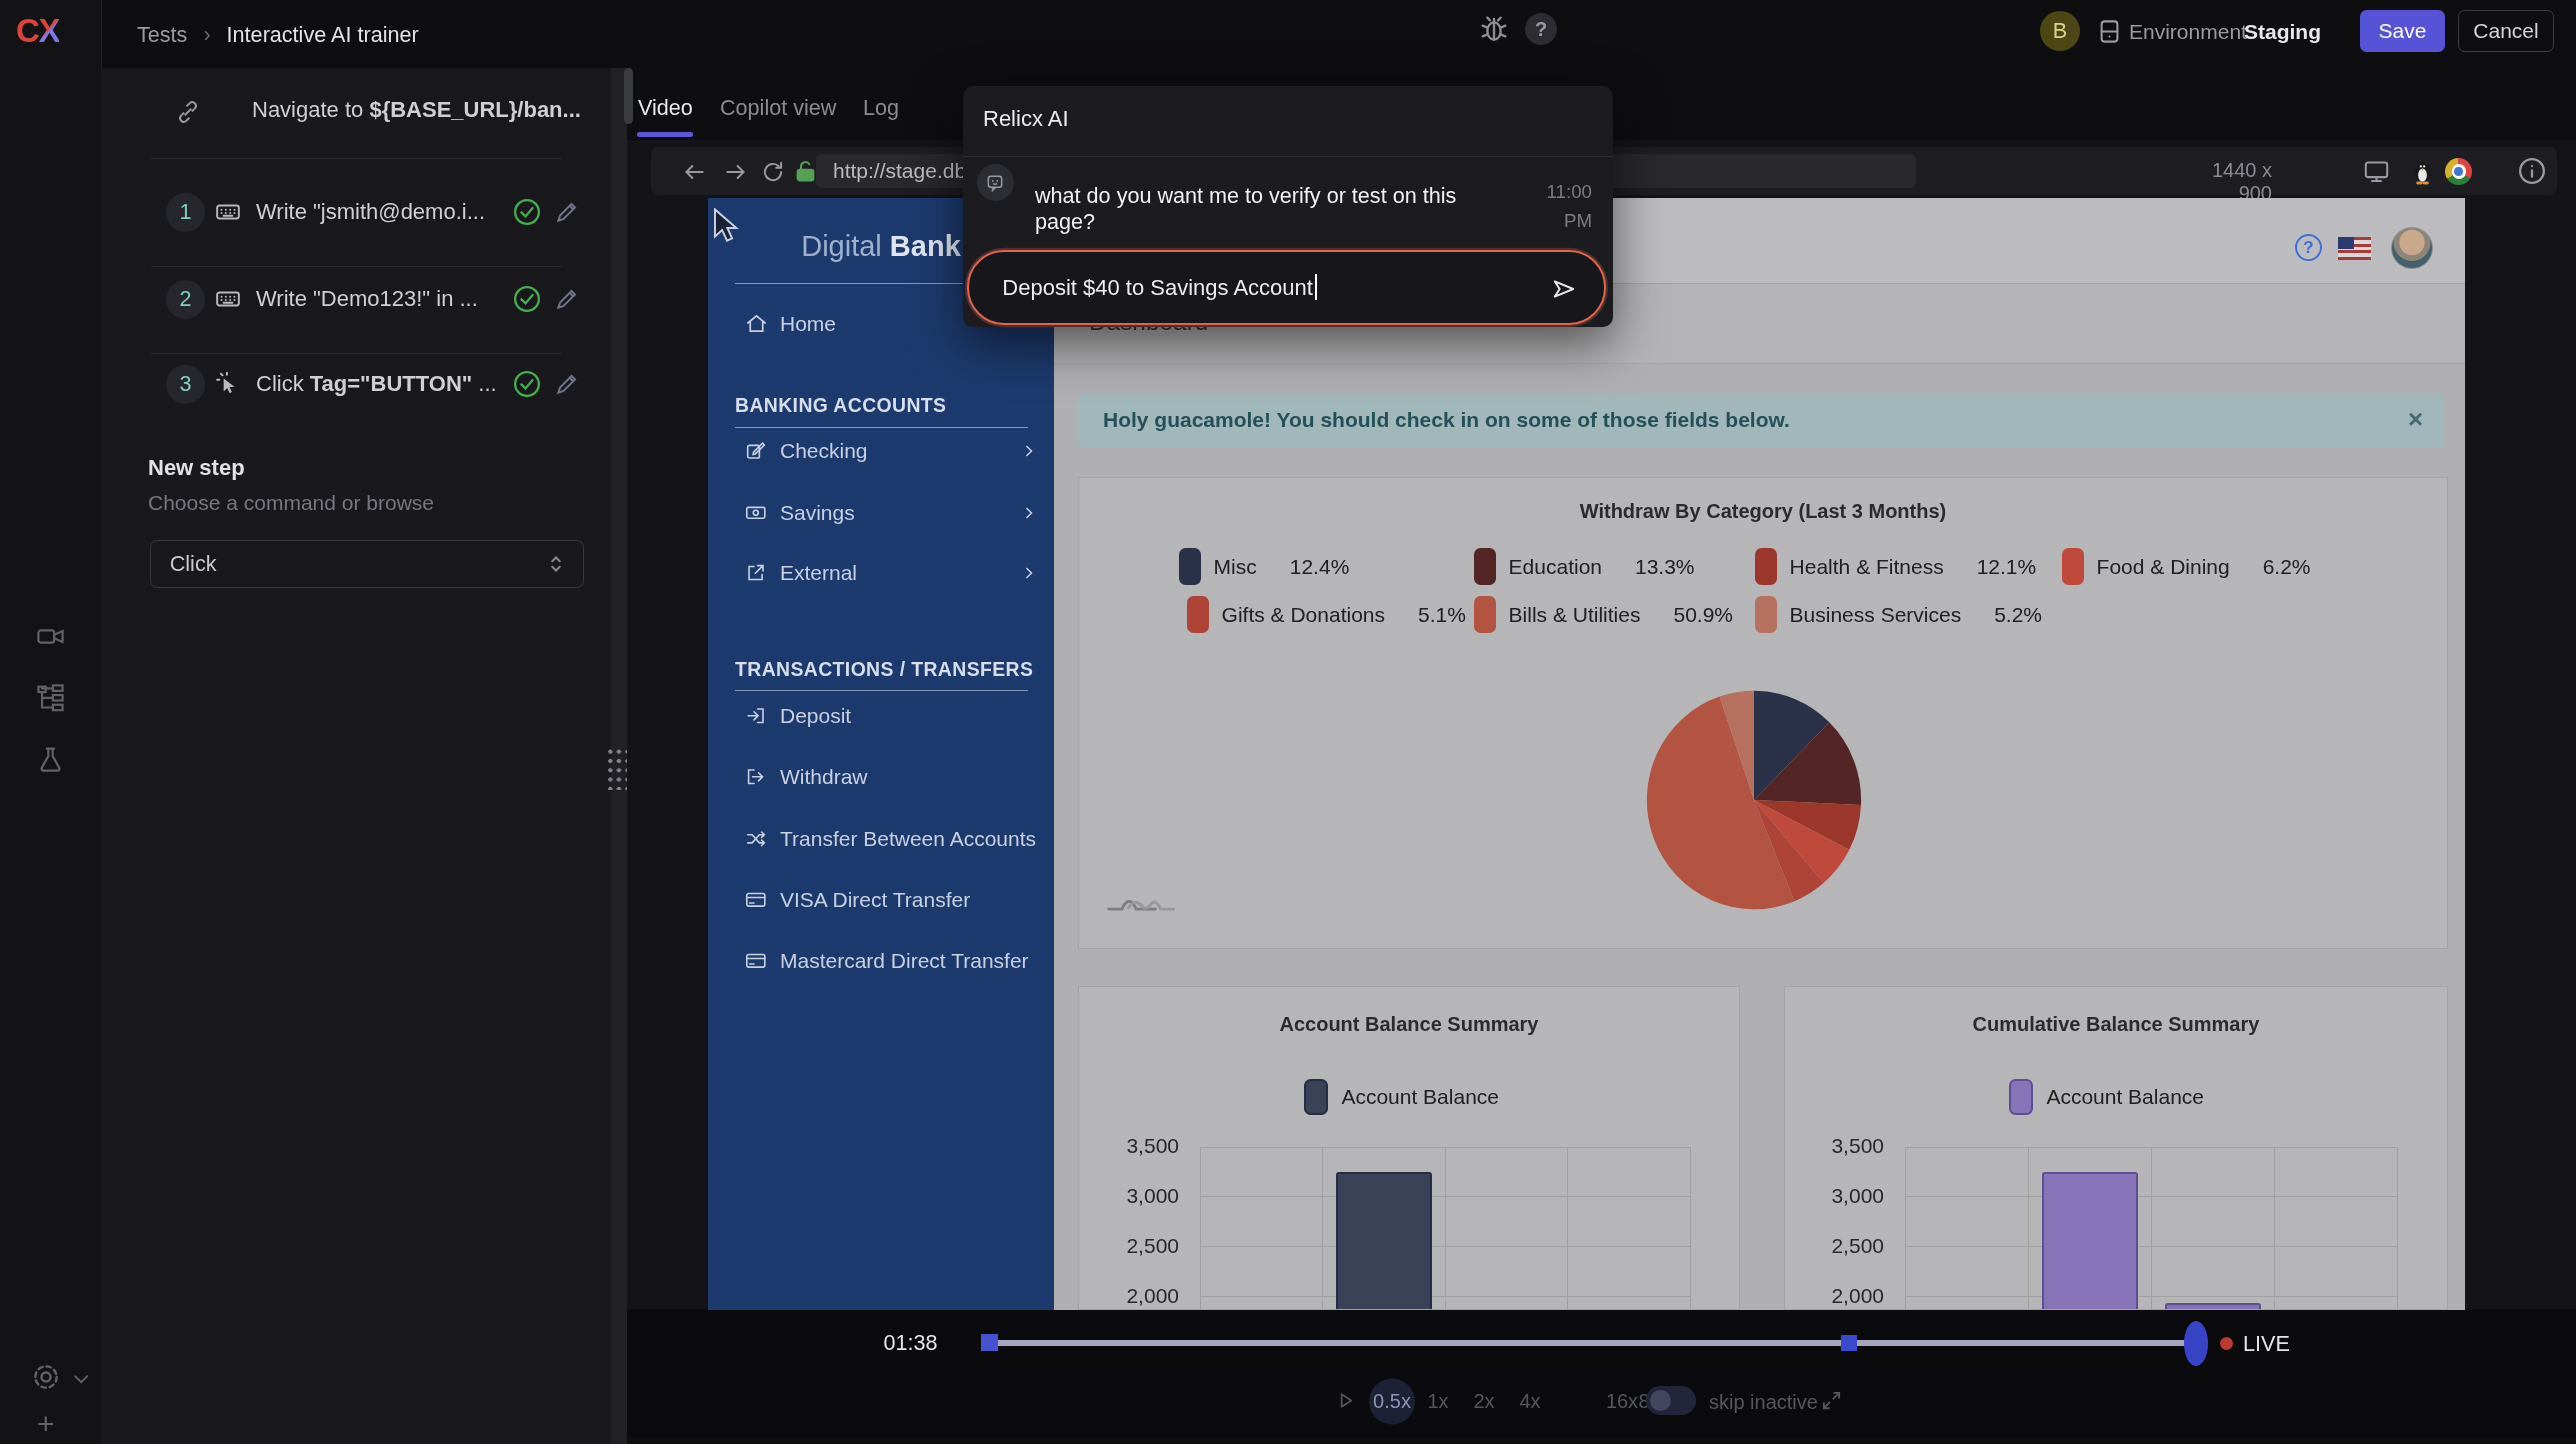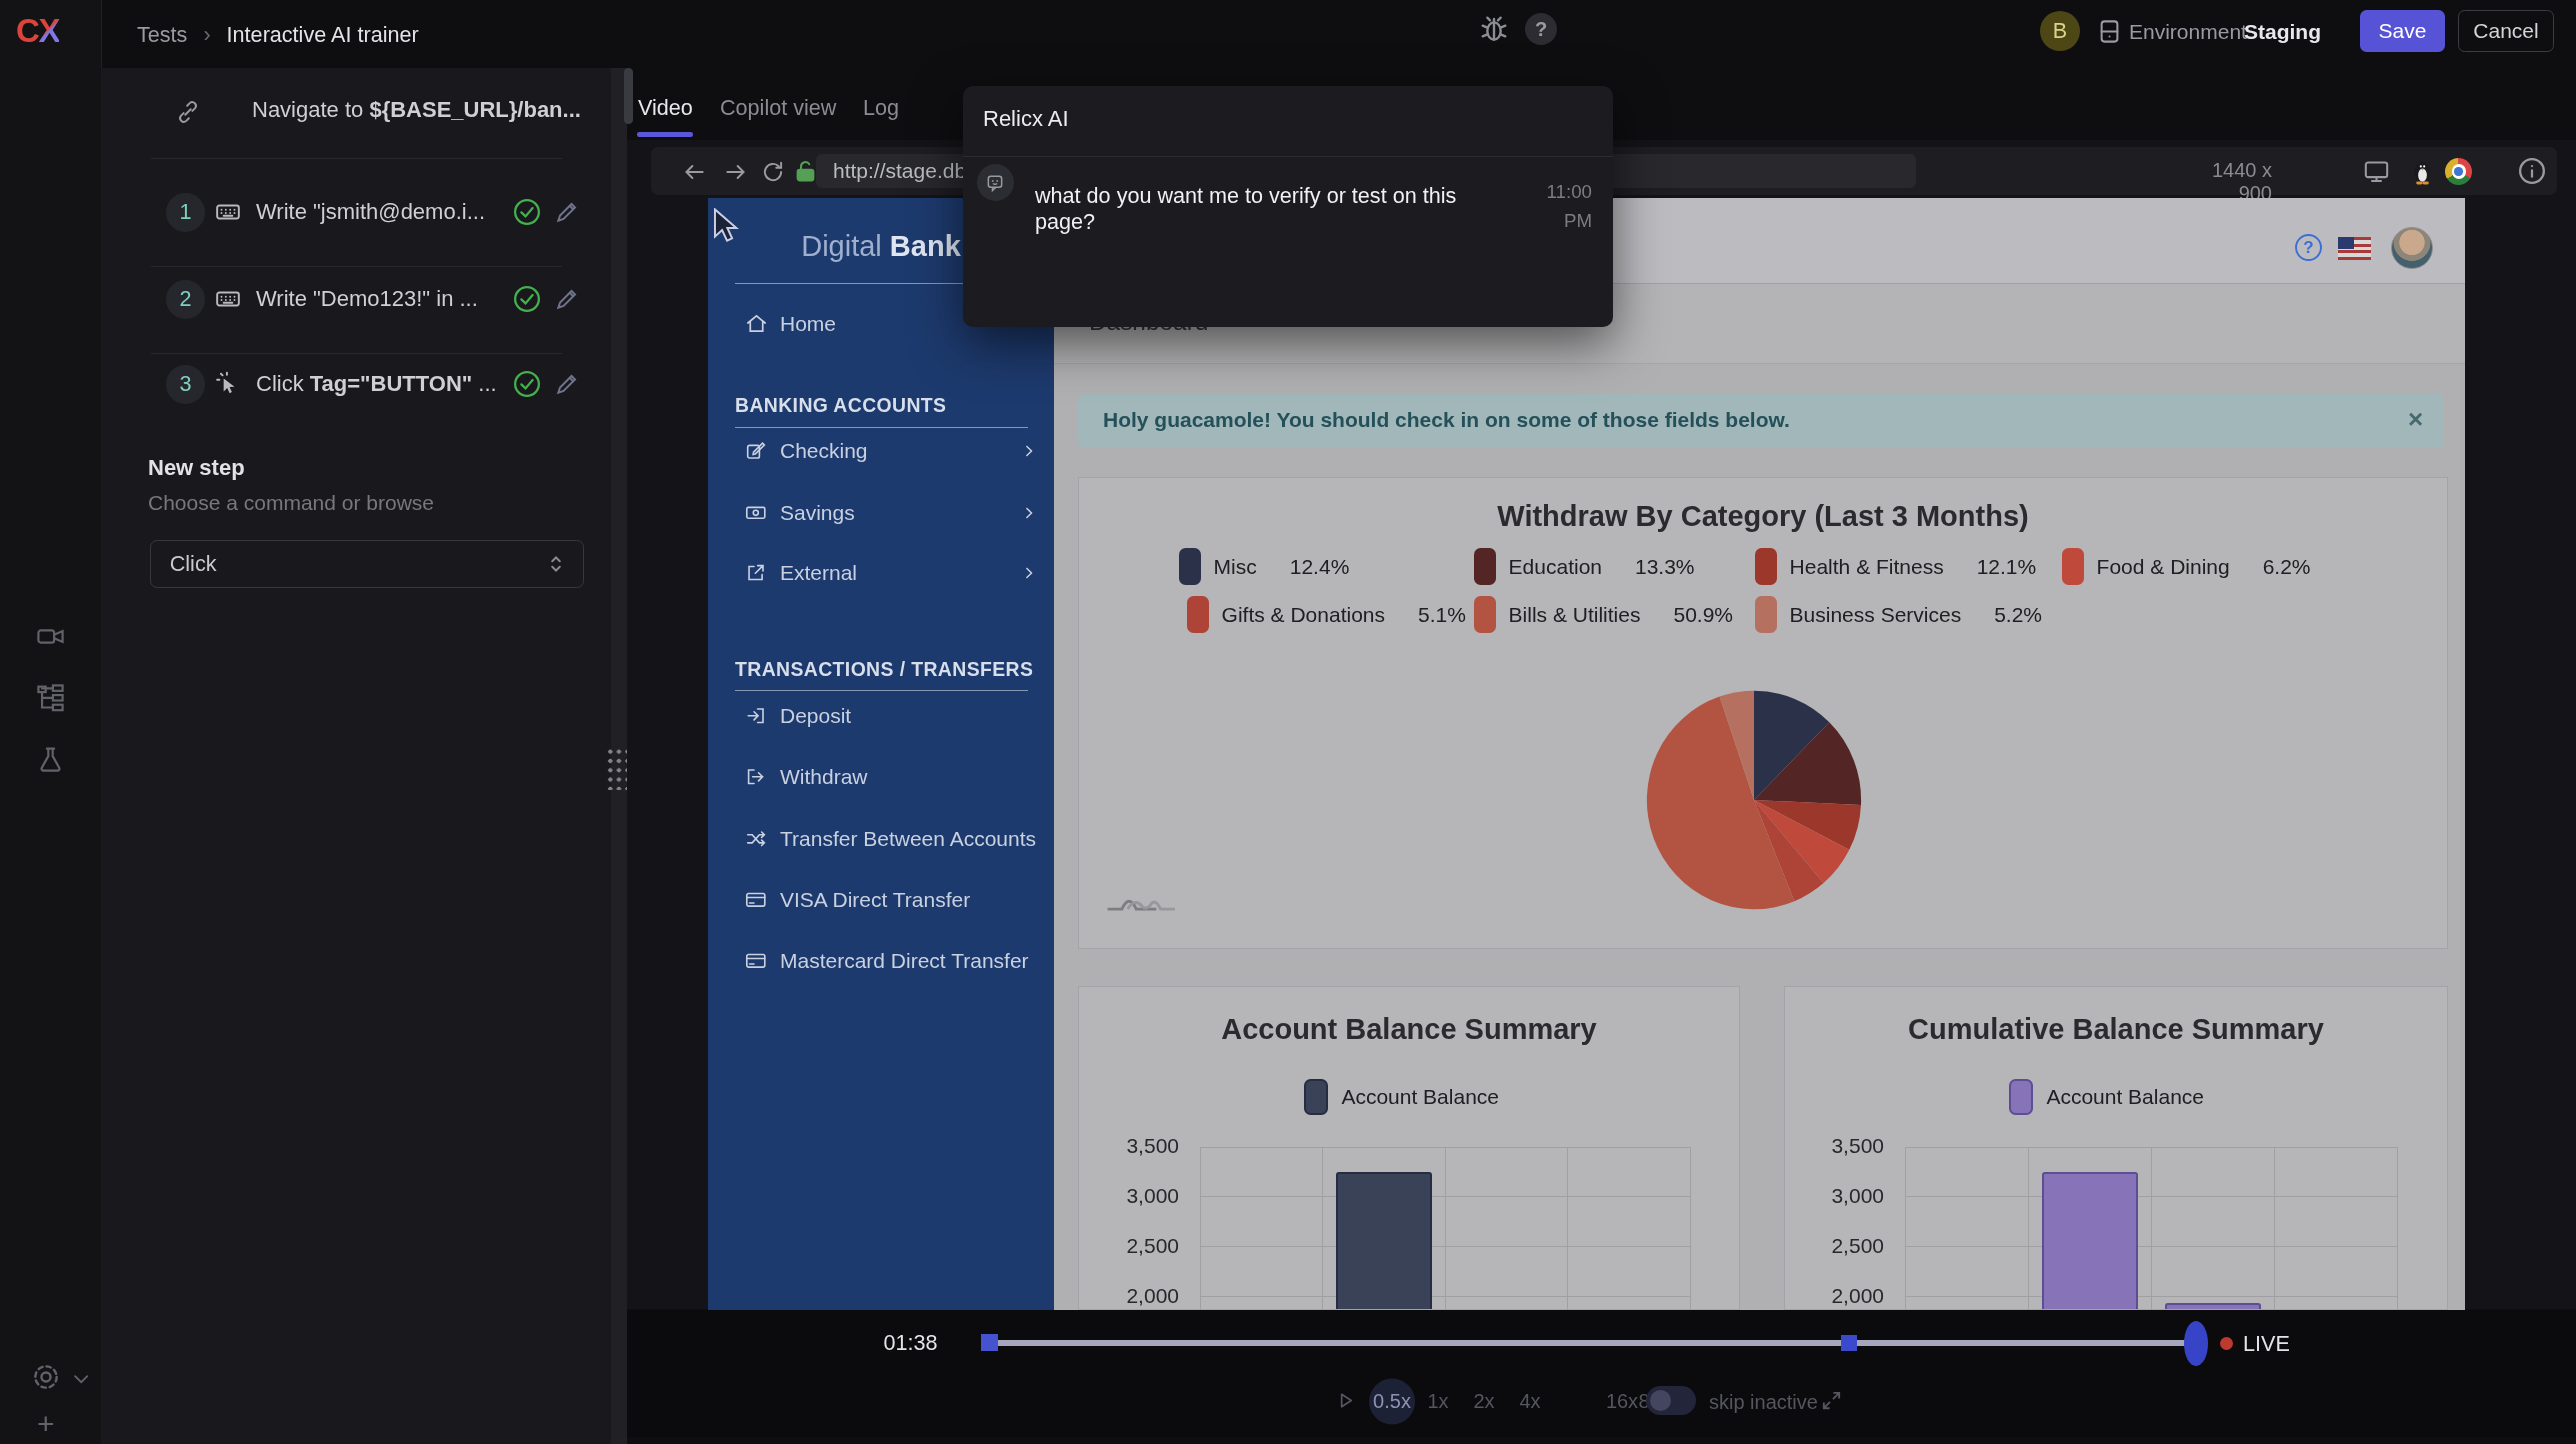--- a/index.html
+++ b/index.html
@@ -36,21 +36,21 @@
   .bankpage{position:absolute;left:81px;top:58px;width:1757px;height:1112px;background:#b0b0b2;overflow:hidden;}
   .banksb{position:absolute;left:0;top:0;width:346px;height:1112px;background:#1d3a6e;color:#c9d1e0;}
   .banksb .hr{position:absolute;left:26.6px;width:293px;height:1.4px;background:rgba(223,230,242,.55);}
   .bn-row{position:absolute;left:0;width:346px;height:43px;display:flex;align-items:center;font-size:21px;}
   .bn-ico{position:absolute;left:37px;color:#c9d1e0;}
   .bn-lbl{position:absolute;left:72px;white-space:nowrap;}
   .bn-chev{position:absolute;left:311px;color:#c9d1e0;}
   .bn-sec{position:absolute;left:27px;font-size:19.4px;font-weight:bold;color:#d8dfeb;letter-spacing:0.4px;white-space:nowrap;}
   .bankmain{position:absolute;left:346px;top:0;width:1411px;height:1112px;background:#b0b0b2;}
   .card{position:absolute;background:#b6b6b8;border:1.4px solid #a4a4a8;box-sizing:border-box;overflow:hidden;}
-  .ctitle{position:absolute;width:100%;text-align:center;font-size:29px;font-weight:600;color:#2b2b2f;}
+  .ctitle{position:absolute;width:100%;text-align:center;font-size:20px;font-weight:600;color:#2b2b2f;}
   .axlab{position:absolute;width:79px;text-align:right;font-size:21px;color:#28282c;}
   .gridh{position:absolute;height:0.7px;background:#a0a0a3;left:0;}
   .gridv{position:absolute;width:0.7px;background:#a0a0a3;top:0;}
   .legit{position:absolute;display:flex;align-items:center;gap:13px;font-size:21px;color:#202024;white-space:nowrap;}
   .sw{width:21.6px;height:37px;border-radius:6.5px;}
   .legval{margin-left:20px;}
   
   .dialog{position:absolute;left:963px;top:86px;width:650px;height:241px;background:#1b1b20;border-radius:10px;
           box-shadow:0 17px 50px rgba(0,0,0,.55);z-index:50;}
   .pill{position:absolute;left:4.3px;top:164px;width:639px;height:75px;border-radius:37px;background:#17171c;
@@ -527,20 +527,26 @@
         <circle cx="9.3" cy="9.5" r="1.1" fill="currentColor" stroke="none"></circle>
           <circle cx="14.7" cy="9.5" r="1.1" fill="currentColor" stroke="none"></circle>
         <path d="M9.5 12.6 Q12 14.4 14.5 12.6"></path>
       </svg>
     </div>
     <div class="abs" style="left:72px;top:97px;width:474px;font-size:21.6px;color:#f1f1f3;">what do you want me to verify or test on this page?</div>
     <div class="abs" style="left:546px;top:91px;width:83px;text-align:right;font-size:18.7px;color:#7c7c84;line-height:29px;">
       <div>11:00</div>
         <div>PM</div>
     </div>
+    <div class="pill">
+      <span style="margin-left:33px;font-size:22px;color:#ededef;white-space:nowrap;"><span>Deposit $40 to Savings Account</span><span class="caret"></span></span>
+      <svg class="abs" style="right:27px;top:24.4px;" width="26" height="26" viewBox="0 0 24 24" fill="none" stroke="#e8e8ea" stroke-width="1.8">
+        <path d="M3.5 5 L20.5 12 L3.5 19 L8 12 Z" stroke-linejoin="round"></path>
+      </svg>
+    </div>
   </div>
 
   <div class="player">
     <div class="abs" style="left:244px;top:20px;width:79px;text-align:center;font-size:21.6px;color:#e4e4e8;">01:38</div>
     <div class="abs" style="left:357px;top:30px;width:1218px;height:5.8px;background:#a6a6bd;border-radius:2.9px;"></div>
     <div class="abs" style="left:354px;top:24.4px;width:17px;height:17px;background:#4653d0;"></div>
     <div class="abs" style="left:1214px;top:25px;width:16px;height:16px;background:#3b49cc;"></div>
     <div class="abs" style="left:1557px;top:10.8px;width:24.4px;height:45px;border-radius:50%;background:#3744c8;"></div>
     <div class="abs" style="left:1593px;top:26.6px;width:13px;height:13px;border-radius:50%;background:#c0392f;"></div>
     <div class="abs" style="left:1616px;top:21px;font-size:21.6px;color:#e4e4e8;">LIVE</div>

